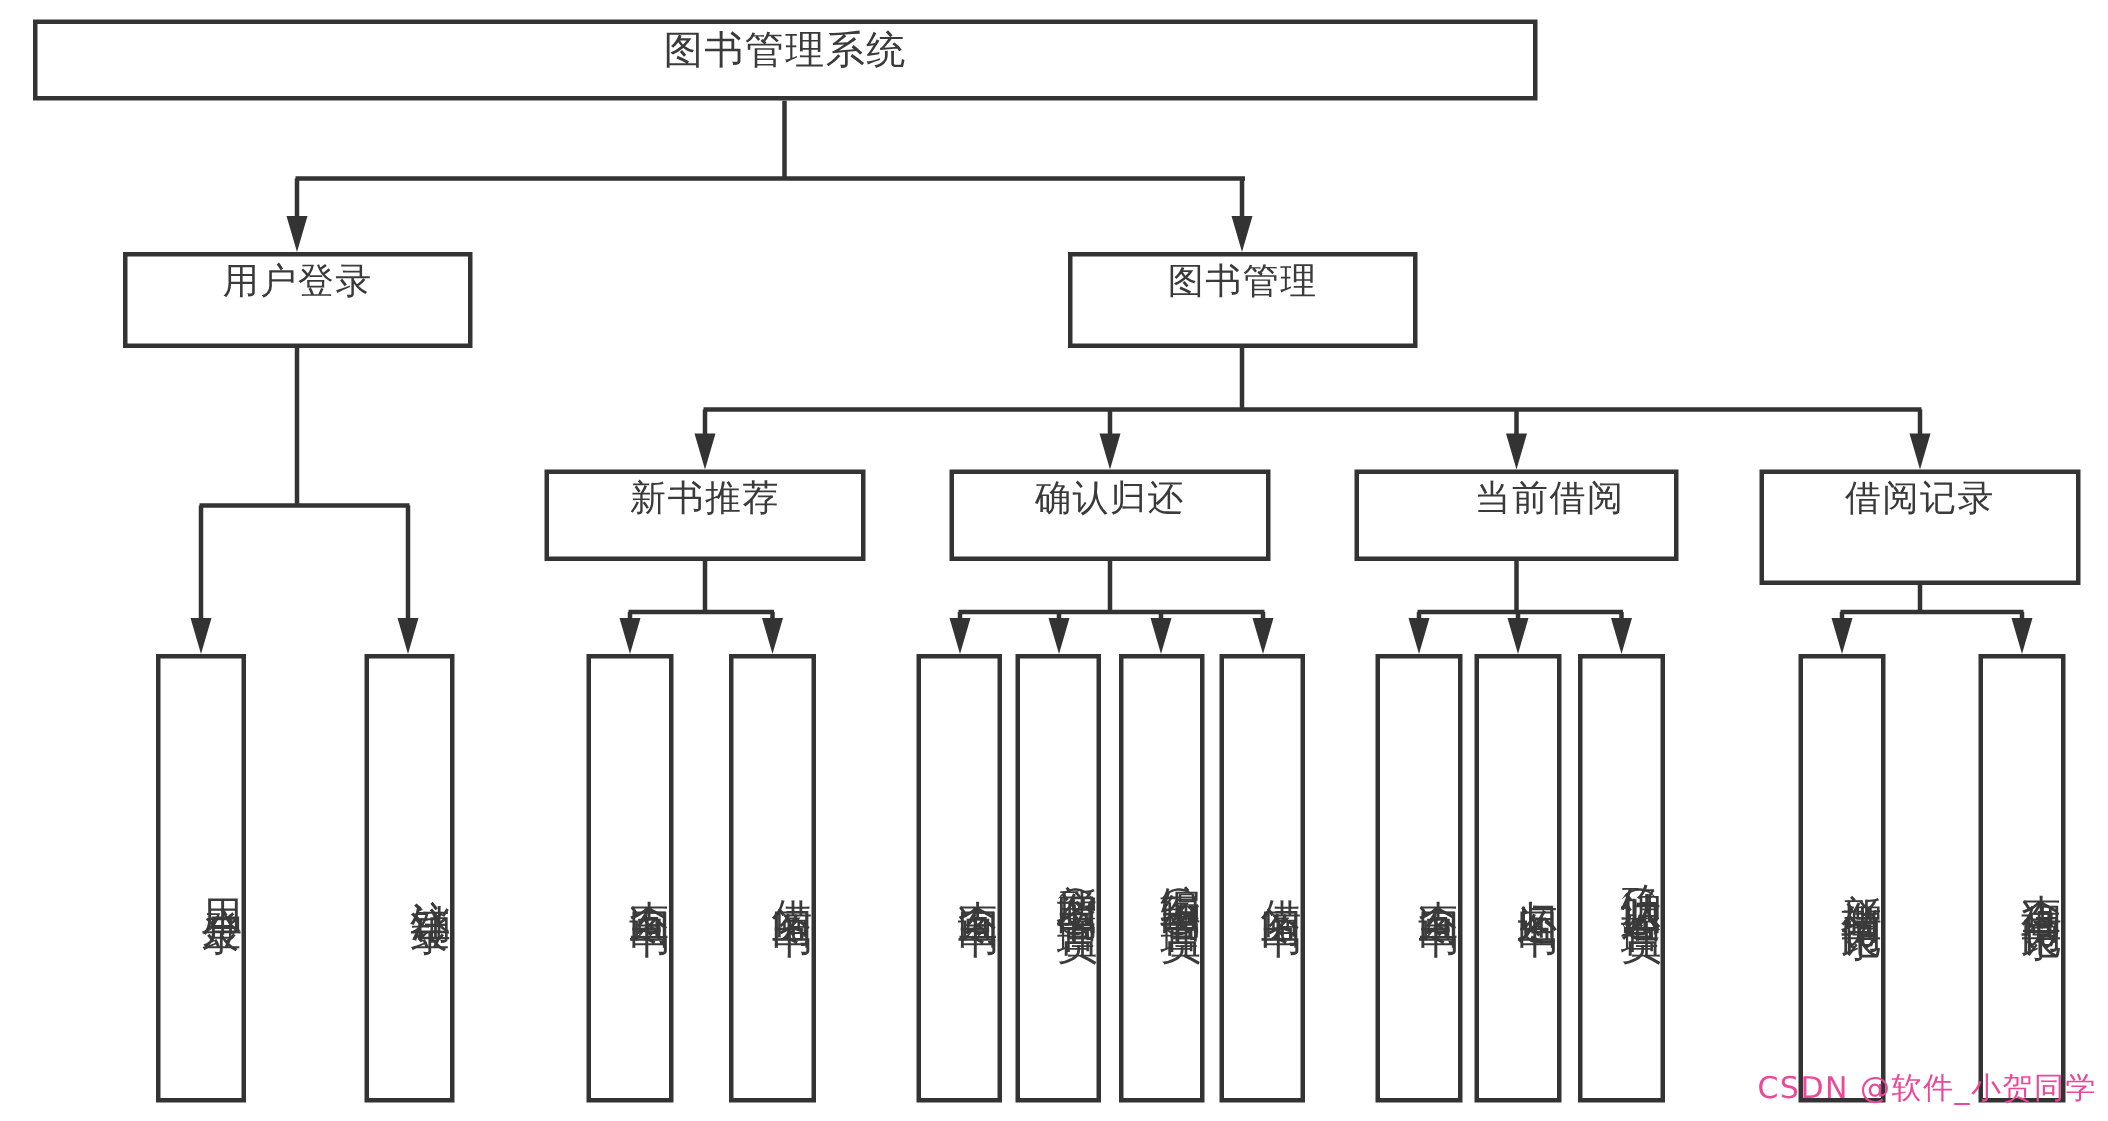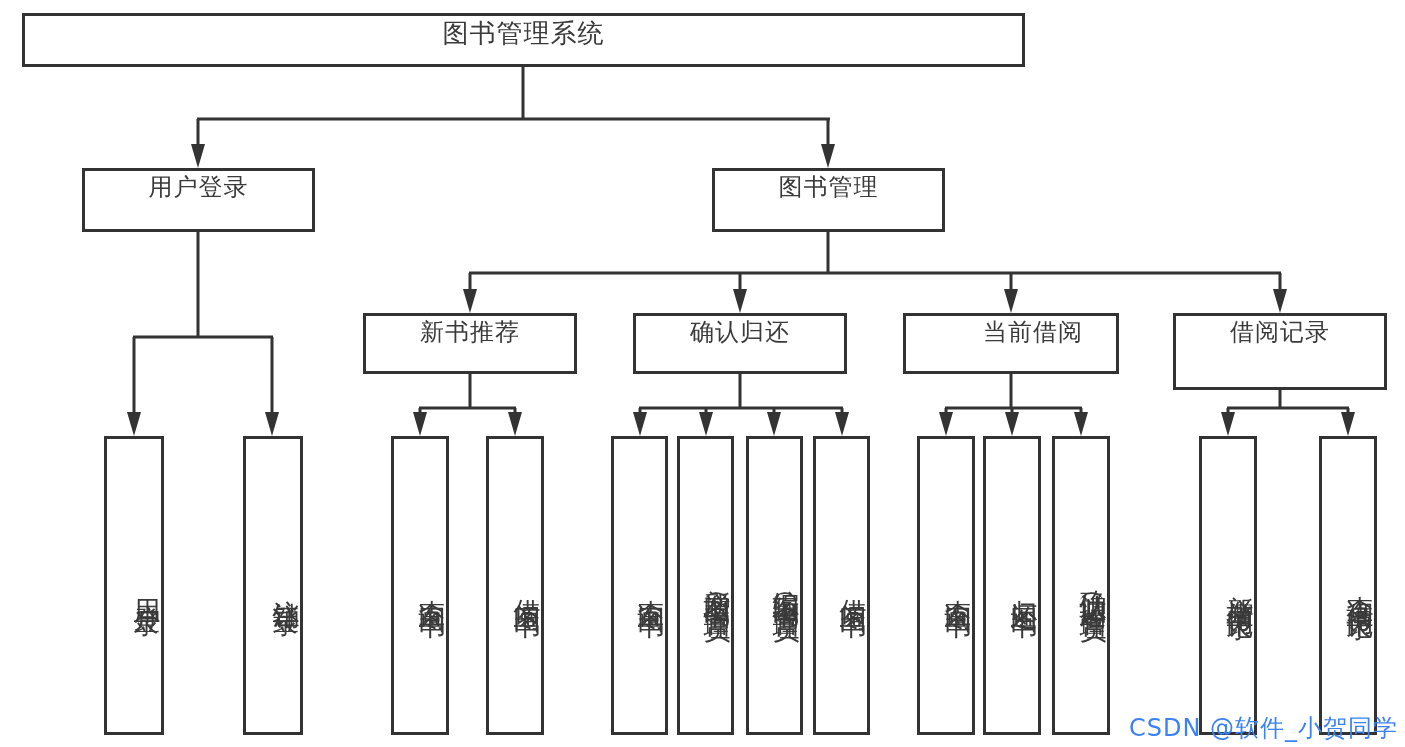--- a/index.html
+++ b/index.html
@@ -45,23 +45,23 @@
     writing-mode: vertical-rl;
     text-orientation: mixed;
     font-size: 27px;
     letter-spacing: 4px;
     line-height: 1;
   }
   .watermark {
     position: absolute;
     right: 7px;
     top: 712px;
-    font-size: 24px;
+    font-size: 20px;
     letter-spacing: 1px;
-    color: #3b82f6;
+    color: #ec4899;
     z-index: 3;
     white-space: nowrap;
     margin-left: 44px;
   }
 </style>
 </head>
 <body>
 
 <div class="canvas">
 

